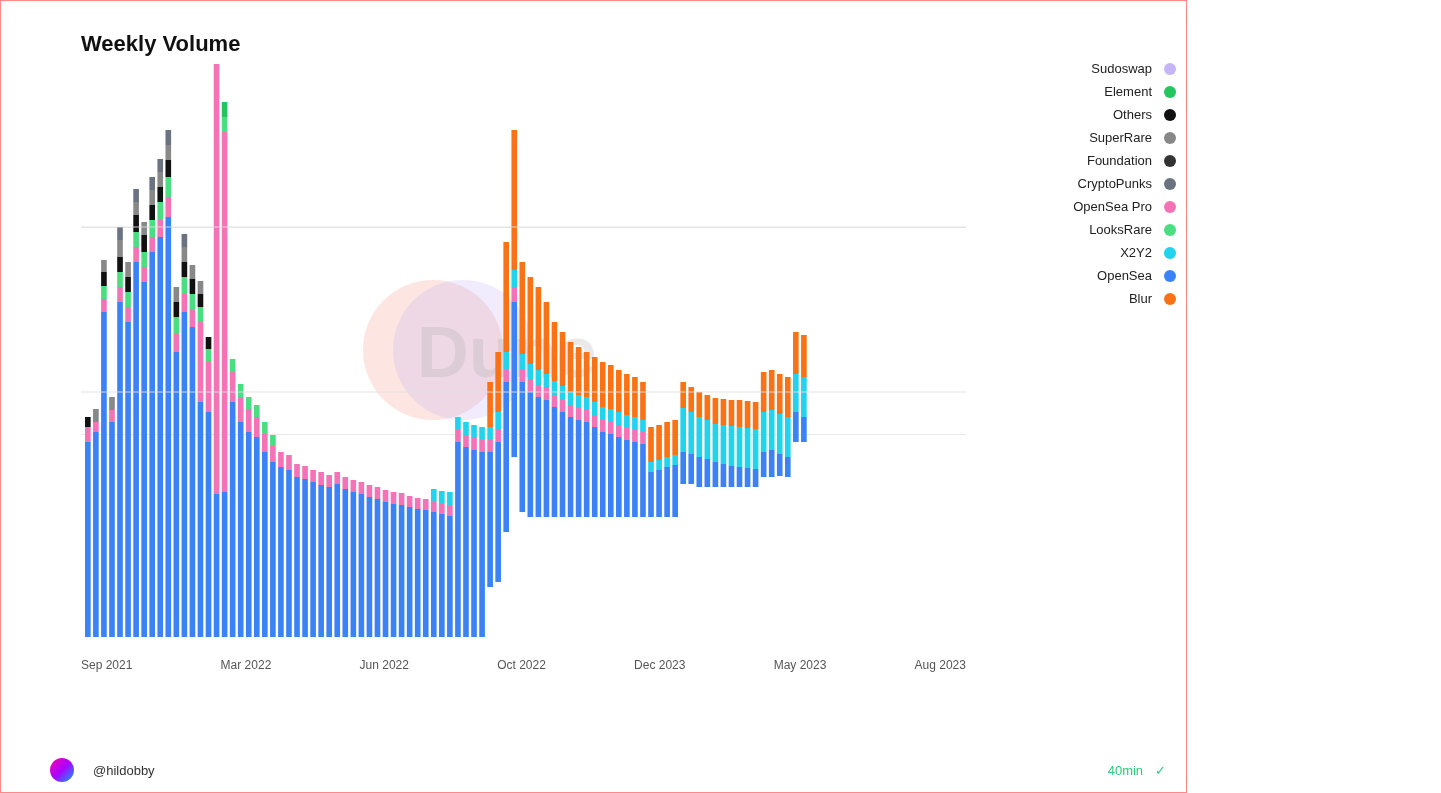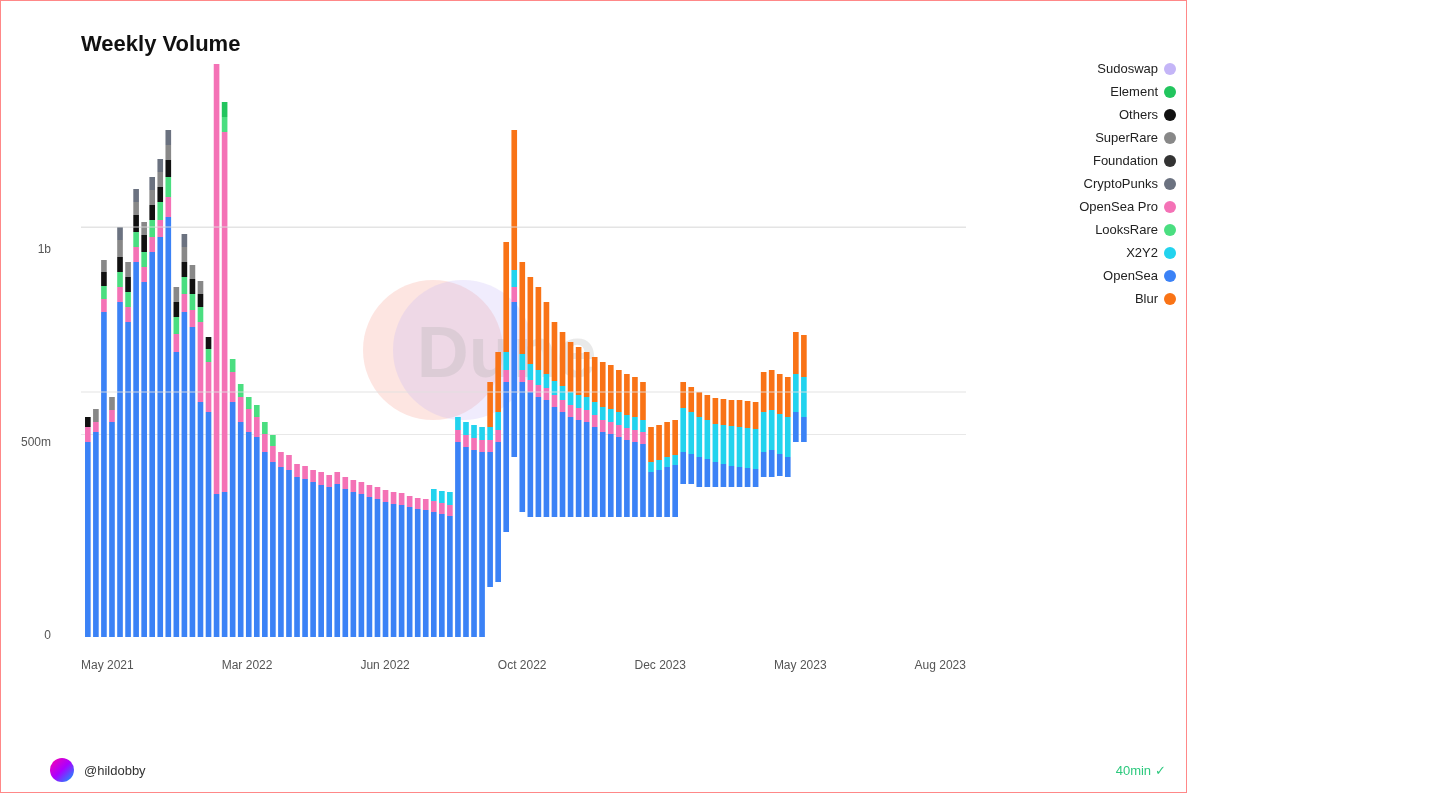--- a/index.html
+++ b/index.html
@@ -84,21 +84,21 @@
       top: 60px;
       display: flex;
       flex-direction: column;
       gap: 8px;
       width: 180px;
     }
     .legend-item {
       display: flex;
       align-items: center;
       justify-content: flex-end;
-      gap: 6px;
+      gap: 12px;
     }
     .legend-label {
       font-size: 13px;
       color: #222;
       text-align: right;
     }
     .legend-dot {
       width: 12px;
       height: 12px;
       border-radius: 50%;
@@ -127,37 +127,37 @@
       bottom: 10px;
       left: 20px;
       right: 20px;
       display: flex;
       justify-content: space-between;
       align-items: center;
     }
     .author {
       display: flex;
       align-items: center;
-      gap: 10px;
+      gap: 19px;
       font-size: 13px;
       color: #333;
       padding-left: 29px;
     }
     .author-avatar {
       width: 24px;
       height: 24px;
       border-radius: 50%;
       background: linear-gradient(135deg, #f0a, #a0f, #0af);
     }
     .refresh-badge {
       font-size: 13px;
       color: #2dc97e;
       display: flex;
       align-items: center;
-      gap: 4px;
+      gap: 12px;
     }
   </style>
 </head>
 <body>
 
 <div class="chart-container">
   <div class="title">Weekly Volume</div>
 
   <div class="chart-area">
 
@@ -167,26 +167,20 @@
         <circle cx="110" cy="80" r="70" fill="#c4b5f7" opacity="0.25"></circle>
       </svg>
       <span class="watermark-text">Dune</span>
     </div>
 
     <div class="grid-lines">
       <div class="grid-line" style="bottom: 71.4%;"></div>
       <div class="grid-line" style="bottom: 35.7%;"></div>
     </div>
 
-    <div class="y-axis">
-      <span class="y-label"></span>
-      <span class="y-label">1b</span>
-      <span class="y-label">500m</span>
-      <span class="y-label">0</span>
-    </div>
 
     <svg class="bars-svg" viewBox="0 0 1100 580" preserveAspectRatio="none">
 
       <g transform="translate(5,0)">
         <rect x="0" y="380" width="7" height="195" fill="#3b82f6"></rect>
         <rect x="0" y="365" width="7" height="15" fill="#f472b6"></rect>
         <rect x="0" y="355" width="7" height="10" fill="#111"></rect>
       </g>
 
       <g transform="translate(15,0)">
@@ -694,21 +688,21 @@
         <rect x="0" y="315" width="7" height="40" fill="#22d3ee"></rect>
         <rect x="0" y="273" width="7" height="42" fill="#f97316"></rect>
       </g>
 
       <line x1="0" y1="165" x2="1100" y2="165" stroke="#e0e0e0" stroke-width="1"></line>
 
       <line x1="0" y1="330" x2="1100" y2="330" stroke="#e0e0e0" stroke-width="1"></line>
     </svg>
 
     <div class="x-axis">
-      <span class="x-label">May 2021</span>
+      <span class="x-label">Sep 2021</span>
       <span class="x-label">Mar 2022</span>
       <span class="x-label">Jun 2022</span>
       <span class="x-label">Oct 2022</span>
       <span class="x-label">Dec 2023</span>
       <span class="x-label">May 2023</span>
       <span class="x-label">Aug 2023</span>
     </div>
   </div>
 
   <div class="legend">

